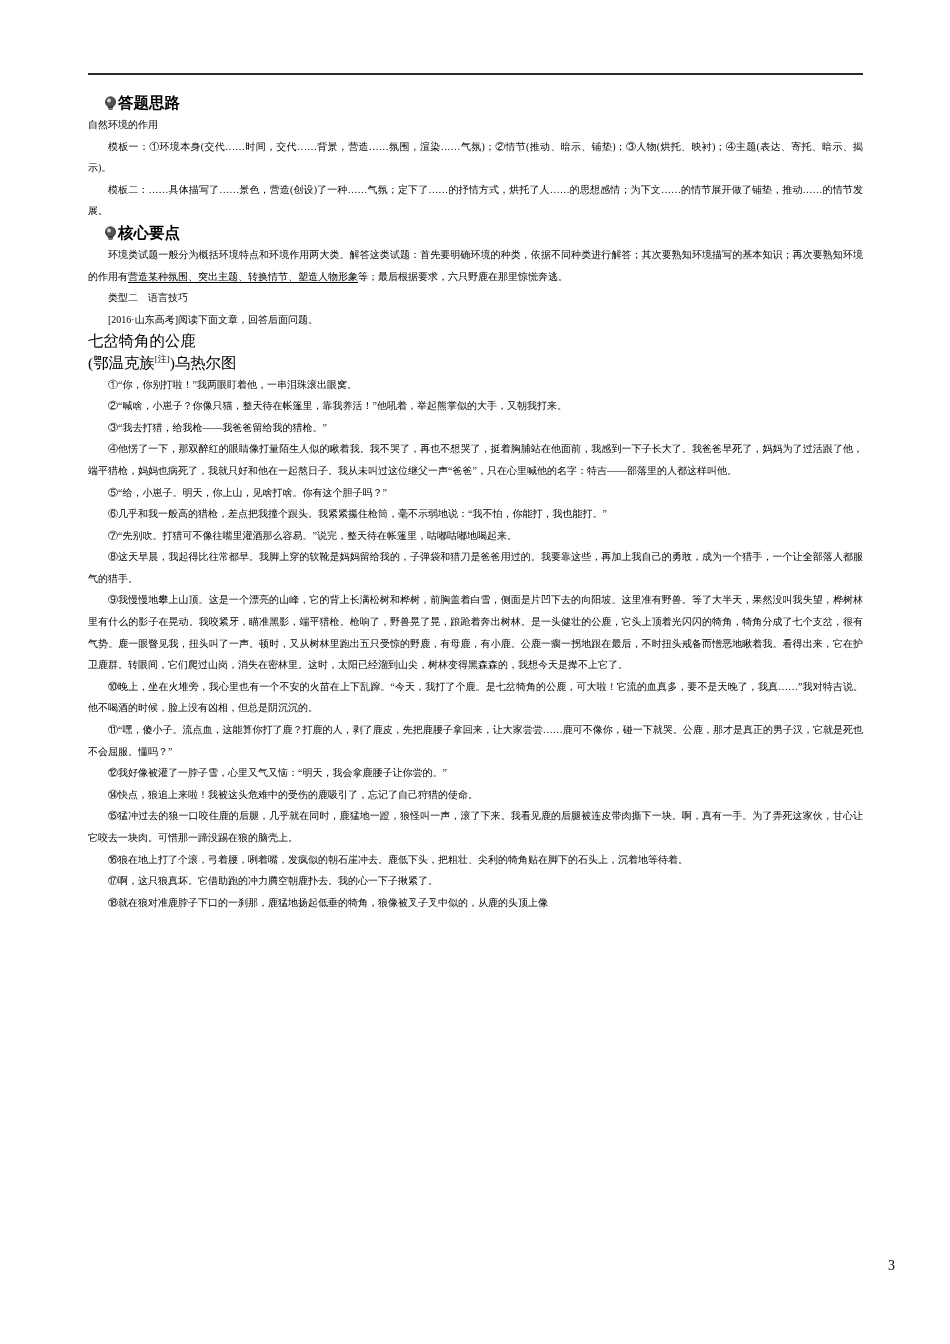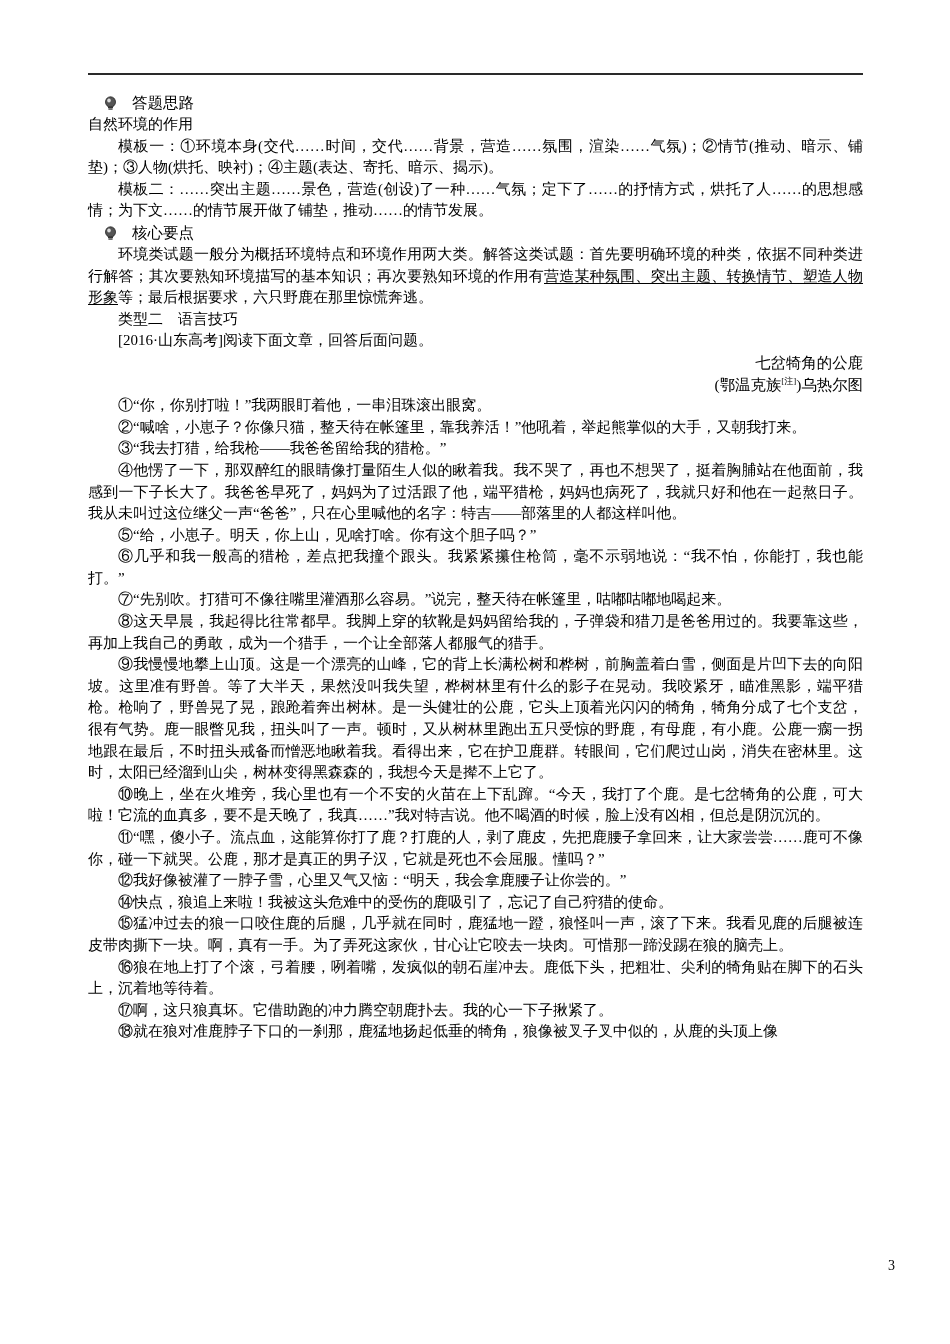--- a/index.html
+++ b/index.html
@@ -46,24 +46,25 @@
   }
   .bulb {
     position: absolute;
     left: 16px;
     top: 3px;
     width: 13px;
     height: 15px;
     display: inline-block;
   }
   .sec-head .lbl {
-    margin-left: 28px;
+    margin-left: 14px;
+    font-weight: bold;
   }
   p.t {
-    font-size: 15px;
+    font-size: 10px;
     line-height: 21.6px;
     margin: 0;
     text-align: justify;
     text-justify: inter-ideograph;
     text-indent: 2em;
     word-break: break-all;
   }
   p.t.noind {
     text-indent: 0;
   }
@@ -72,21 +73,21 @@
     text-underline-offset: 2px;
   }
   .sup {
     font-size: 9px;
     vertical-align: super;
     line-height: 0;
   }
   .title-line {
     font-size: 15.4px;
     line-height: 21.6px;
-    text-align: right;
+    text-align: left;
   }
   .pagenum {
     position: absolute;
     right: 55px;
     top: 1258px;
     font-size: 14px;
     font-family: "Liberation Serif", serif;
   }
 </style>
 </head>
@@ -105,21 +106,21 @@
           <ellipse cx="5" cy="4.6" rx="1.8" ry="2" fill="#ddd"></ellipse>
           <rect x="4" y="10.6" width="5" height="1.5" fill="#333"></rect>
           <rect x="4.4" y="12.4" width="4.2" height="1.3" fill="#333"></rect>
         </svg>
       </span>
       <span class="lbl">答题思路</span>
     </div>
 
     <p class="t noind">自然环境的作用</p>
     <p class="t">模板一：①环境本身(交代……时间，交代……背景，营造……氛围，渲染……气氛)；②情节(推动、暗示、铺垫)；③人物(烘托、映衬)；④主题(表达、寄托、暗示、揭示)。</p>
-    <p class="t">模板二：……突出主题……景色，营造(创设)了一种……气氛；定下了……的抒情方式，烘托了人……的思想感情；为下文……的情节展开做了铺垫，推动……的情节发展。</p>
+    <p class="t">模板二：……具体描写了……景色，营造(创设)了一种……气氛；定下了……的抒情方式，烘托了人……的思想感情；为下文……的情节展开做了铺垫，推动……的情节发展。</p>
 
     <div class="sec-head">
       <span class="bulb">
         <svg width="13" height="15" viewBox="0 0 13 15" xmlns="http://www.w3.org/2000/svg">
           <ellipse cx="6.5" cy="6" rx="5" ry="5.2" fill="#555" stroke="#222" stroke-width="0.8"></ellipse>
           <ellipse cx="5" cy="4.6" rx="1.8" ry="2" fill="#ddd"></ellipse>
           <rect x="4" y="10.6" width="5" height="1.5" fill="#333"></rect>
           <rect x="4.4" y="12.4" width="4.2" height="1.3" fill="#333"></rect>
         </svg>
       </span>

